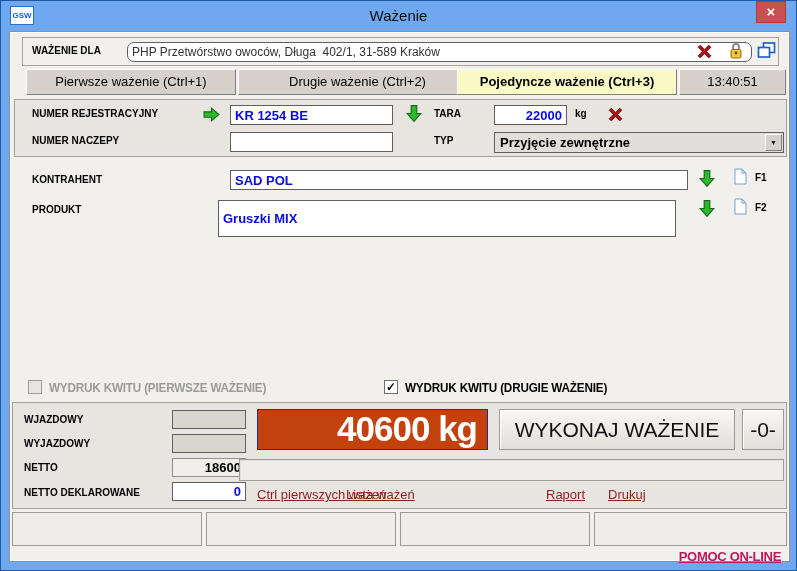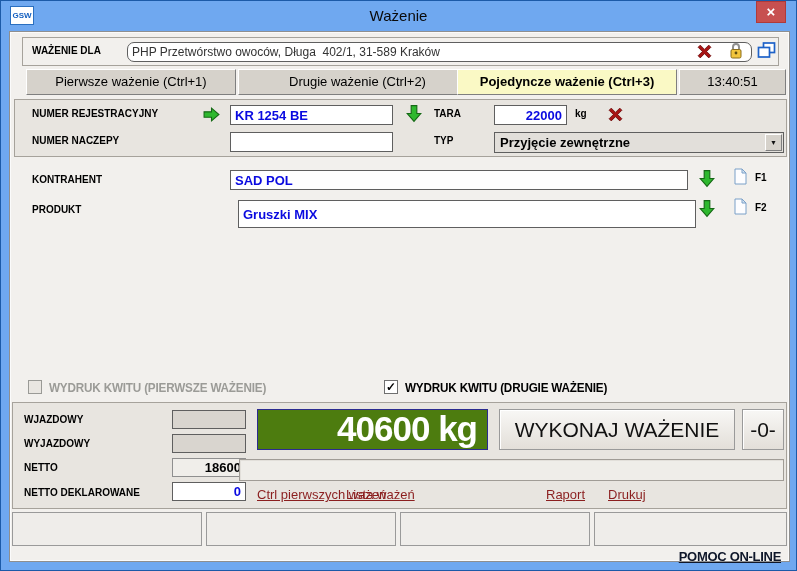--- a/index.html
+++ b/index.html
@@ -67,33 +67,33 @@
   .checkbox {
     width:14px; height:14px; background:#fff; border:1px solid #6f6f6f;
     font-size:12px; font-weight:bold; line-height:13px; text-align:center; color:#000;
   }
   .checkbox.disabled { background:#E9E6E1; border-color:#9a9a96; }
   .cond { display:inline-block; transform:scaleX(.9); transform-origin:0 50%;
           letter-spacing:-0.2px; font-weight:bold; white-space:nowrap; }
   .cond.gray { color:#9b9b97; }
 
   .display {
-    background:#4d7c0f; border:1px solid #2b2b8f; color:#fff;
+    background:#c2410c; border:1px solid #2b2b8f; color:#fff;
     font-size:35px; font-weight:bold; text-align:right; padding-right:10px; line-height:38px;
     white-space:nowrap; letter-spacing:-1px;
   }
   .big-btn {
     background:linear-gradient(#F8F7F5,#E3DFD9); border:1px solid #9a9a9a;
     box-shadow: inset 1px 1px 0 #fff; text-align:center; font-size:21px; color:#111;
     cursor:default; white-space:nowrap;
   }
   .bar { background:#EFEDE9; border:1px solid #a09c96; box-shadow: inset 1px 1px 0 #e2dfda; }
 
   .rlink { color:#8B1F1F; text-decoration:underline; font-size:13px; white-space:nowrap; cursor:pointer; }
-  .help-link { color:#0f172a; font-weight:bold; text-decoration:underline; font-size:13px;
+  .help-link { color:#be185d; font-weight:bold; text-decoration:underline; font-size:13px;
                letter-spacing:-0.3px; cursor:pointer;padding-left:24px; }
 
   .slot { background:#EFEDEA; border:1px solid #9a9a9a; }
   .iconbox { cursor:pointer; }
   svg { display:block; }
 </style>
 </head>
 <body>
 
 <div class="window">
@@ -172,21 +172,21 @@
     </div>
     <div class="abs iconbox" style="left:723px; top:136px;">
       <svg width="15" height="17" viewBox="0 0 15 17">
           <path d="M2 1 h7 l4 4 v11 h-11 z" fill="#fdfdff" stroke="#7aa0c8"></path>
           <path d="M9 1 v4 h4 z" fill="#d8e6f4" stroke="#7aa0c8"></path>
         </svg>
     </div>
     <div class="abs lbl" style="left:745px; top:140px;">F1</div>
 
     <div class="abs lbl" style="left:22px; top:172px;">PRODUKT</div>
-    <input class="abs field blue" style="left: 228px; top: 168px; width: 458px; height: 28px;" value="Gruszki MIX">
+    <input class="abs field blue" style="left: 208px; top: 168px; width: 458px; height: 37px;" value="Gruszki MIX">
     <div class="abs iconbox" style="left:688px; top:167px;">
       <svg width="18" height="19" viewBox="0 0 16 16">
           <path d="M5.5 1 h5 v7 H14 L8 15 2 8 h3.5 z" fill="#2EB82E" stroke="#156815"></path>
         </svg>
     </div>
     <div class="abs iconbox" style="left:723px; top:166px;">
       <svg width="15" height="17" viewBox="0 0 15 17">
           <path d="M2 1 h7 l4 4 v11 h-11 z" fill="#fdfdff" stroke="#7aa0c8"></path>
           <path d="M9 1 v4 h4 z" fill="#d8e6f4" stroke="#7aa0c8"></path>
         </svg>

